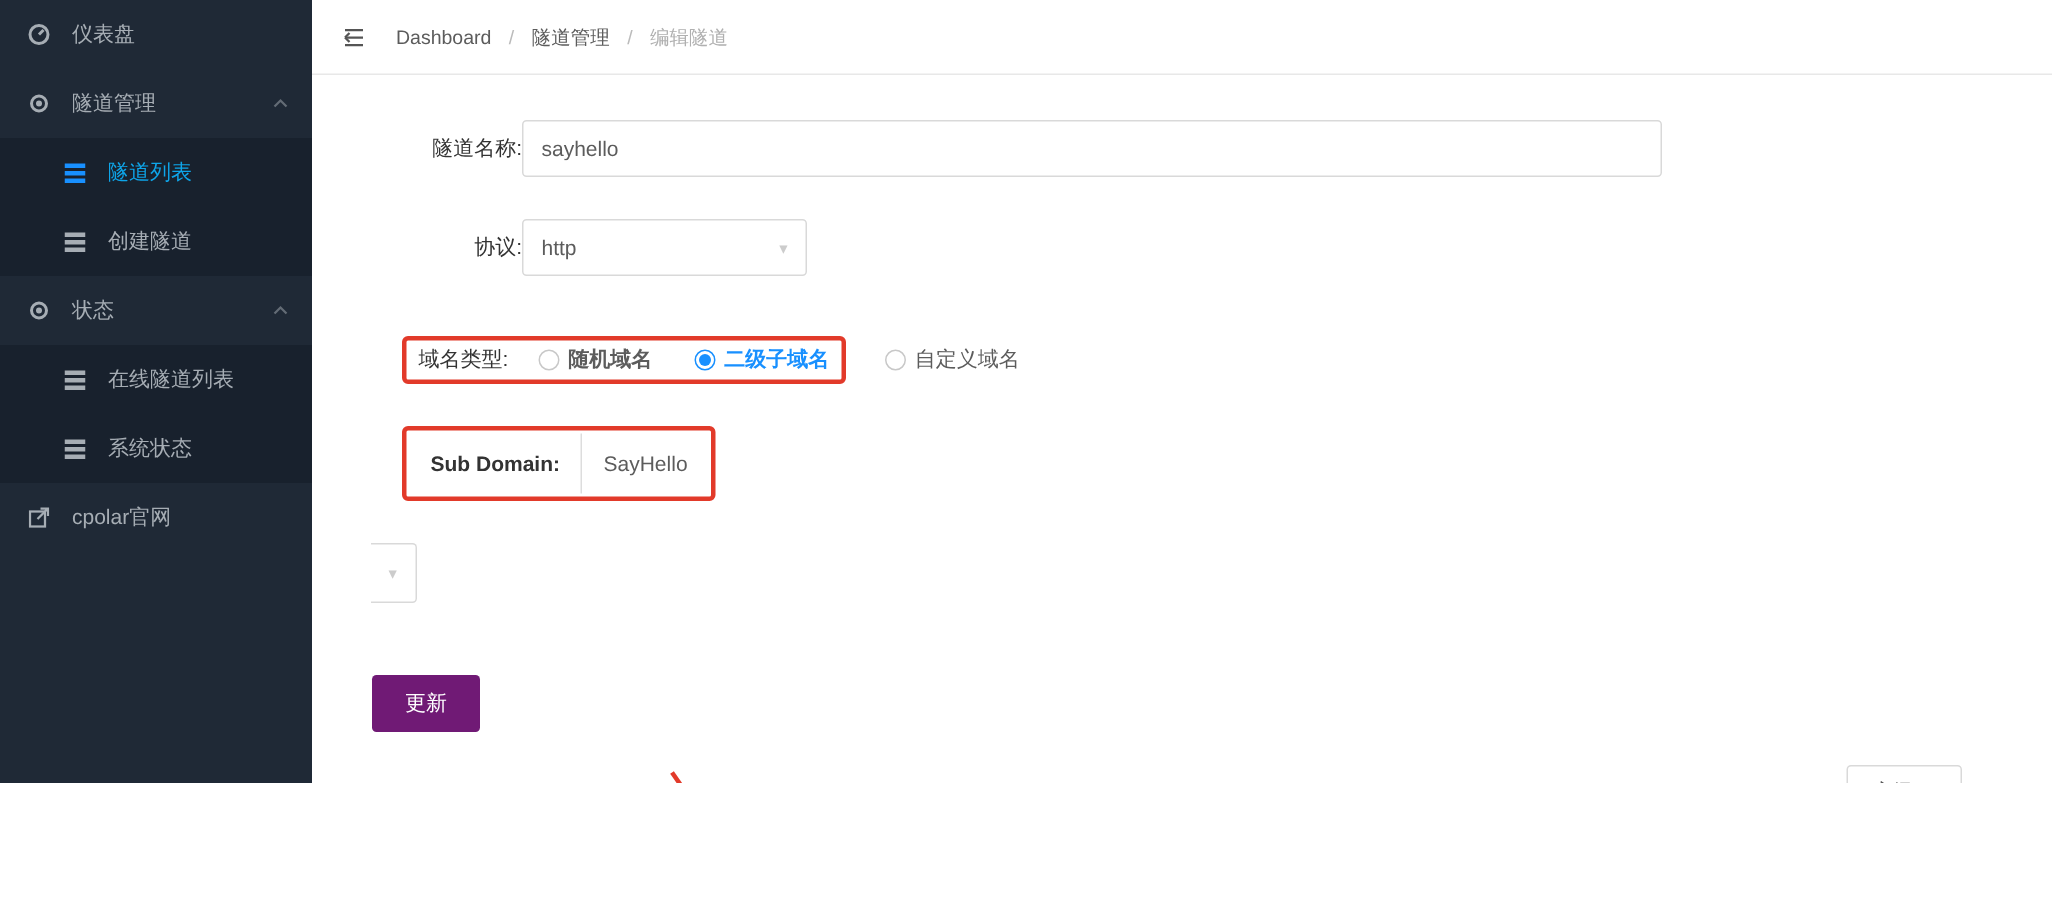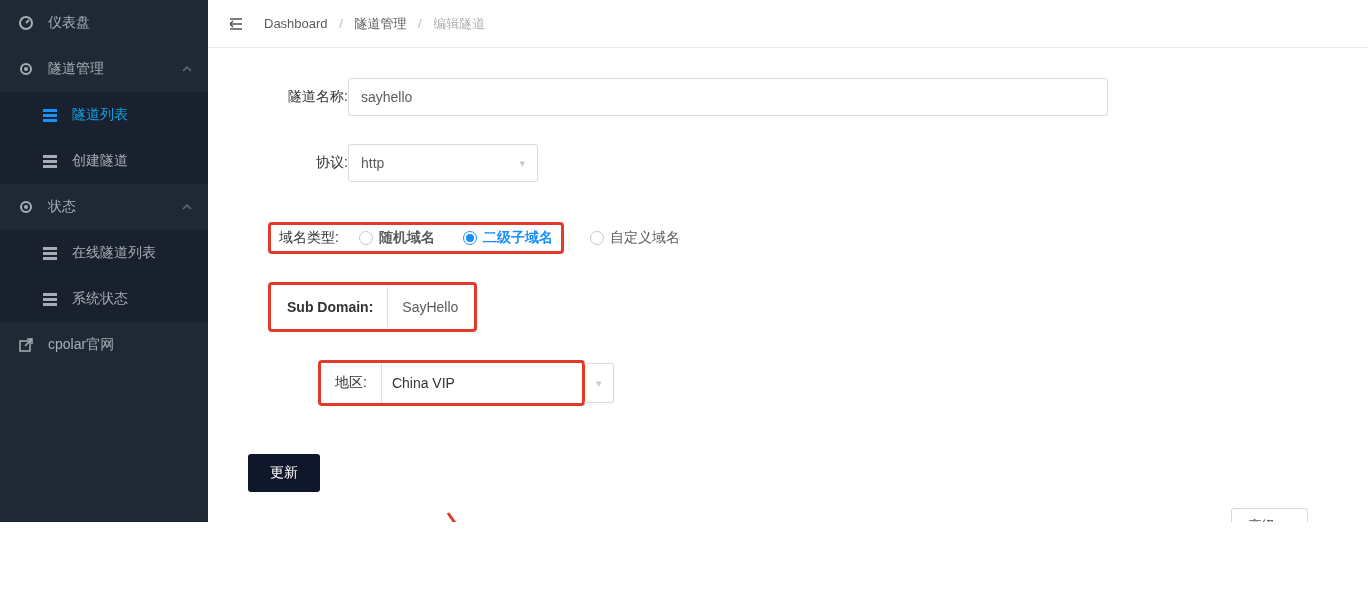--- a/index.html
+++ b/index.html
@@ -48,21 +48,21 @@
     .kv-box .k { padding: 0 14px; border-right: 1px solid #ddd; height: 100%; display: flex; align-items: center; font-weight: 600; }
     .kv-box .v { padding: 0 14px; min-width: 80px; color: #5c5c5c; }
     
     
     .region-wrap { display: inline-flex; align-items: stretch; border: 3px solid #e23a2a; border-radius: 4px; margin-left: 70px; }
     .region-wrap .k { padding: 0 14px; border-right: 1px solid #ddd; display: flex; align-items: center; font-weight: 500; }
     .region-select { width: 200px; height: 40px; display: flex; align-items: center; padding: 0 10px; }
     .region-outer { display: flex; align-items: center; border: 1px solid #d9d9d9; border-radius: 3px; height: 40px; margin-left: -1px; }
     .region-outer .arr { padding: 0 12px; color: #ccc; font-size: 11px; }
     
-    .btn-update { background: #0f172a; color: #fff; border: none; padding: 10px 22px; border-radius: 3px; font-size: 14px; cursor: pointer; margin-top: 20px; }
+    .btn-update { background: #701a75; color: #fff; border: none; padding: 10px 22px; border-radius: 3px; font-size: 14px; cursor: pointer; margin-top: 20px; }
     .btn-advanced { position: absolute; right: 60px; top: 460px; background: #fff; border: 1px solid #d9d9d9; border-radius: 3px; padding: 8px 16px; cursor: pointer; color: #555; display: flex; align-items: center; gap: 6px; }
     
     
     .red-arrow { position: absolute; left: 235px; top: 460px; pointer-events: none; }
     
     svg { display: block; }
   </style>
 </head>
 <body>
 
@@ -219,24 +219,20 @@
           <div class="kv-box" style="border:none;">
             <div class="k">Sub Domain:</div>
             <div class="v">SayHello</div>
           </div>
         </div>
       </div>
 
       
       <div class="form-row">
         <div style="display:flex;align-items:center;">
-          <div class="region-wrap">
-            <div class="k">地区:</div>
-            <div class="region-select">China VIP</div>
-          </div>
           <div class="region-outer" style="border-left:none;border-radius:0 3px 3px 0;">
             <span class="arr">▾</span>
           </div>
         </div>
       </div>
 
       
       <button class="btn-advanced">
         <span>高级</span>
         <span style="font-size:10px;color:#888;">▼</span>

